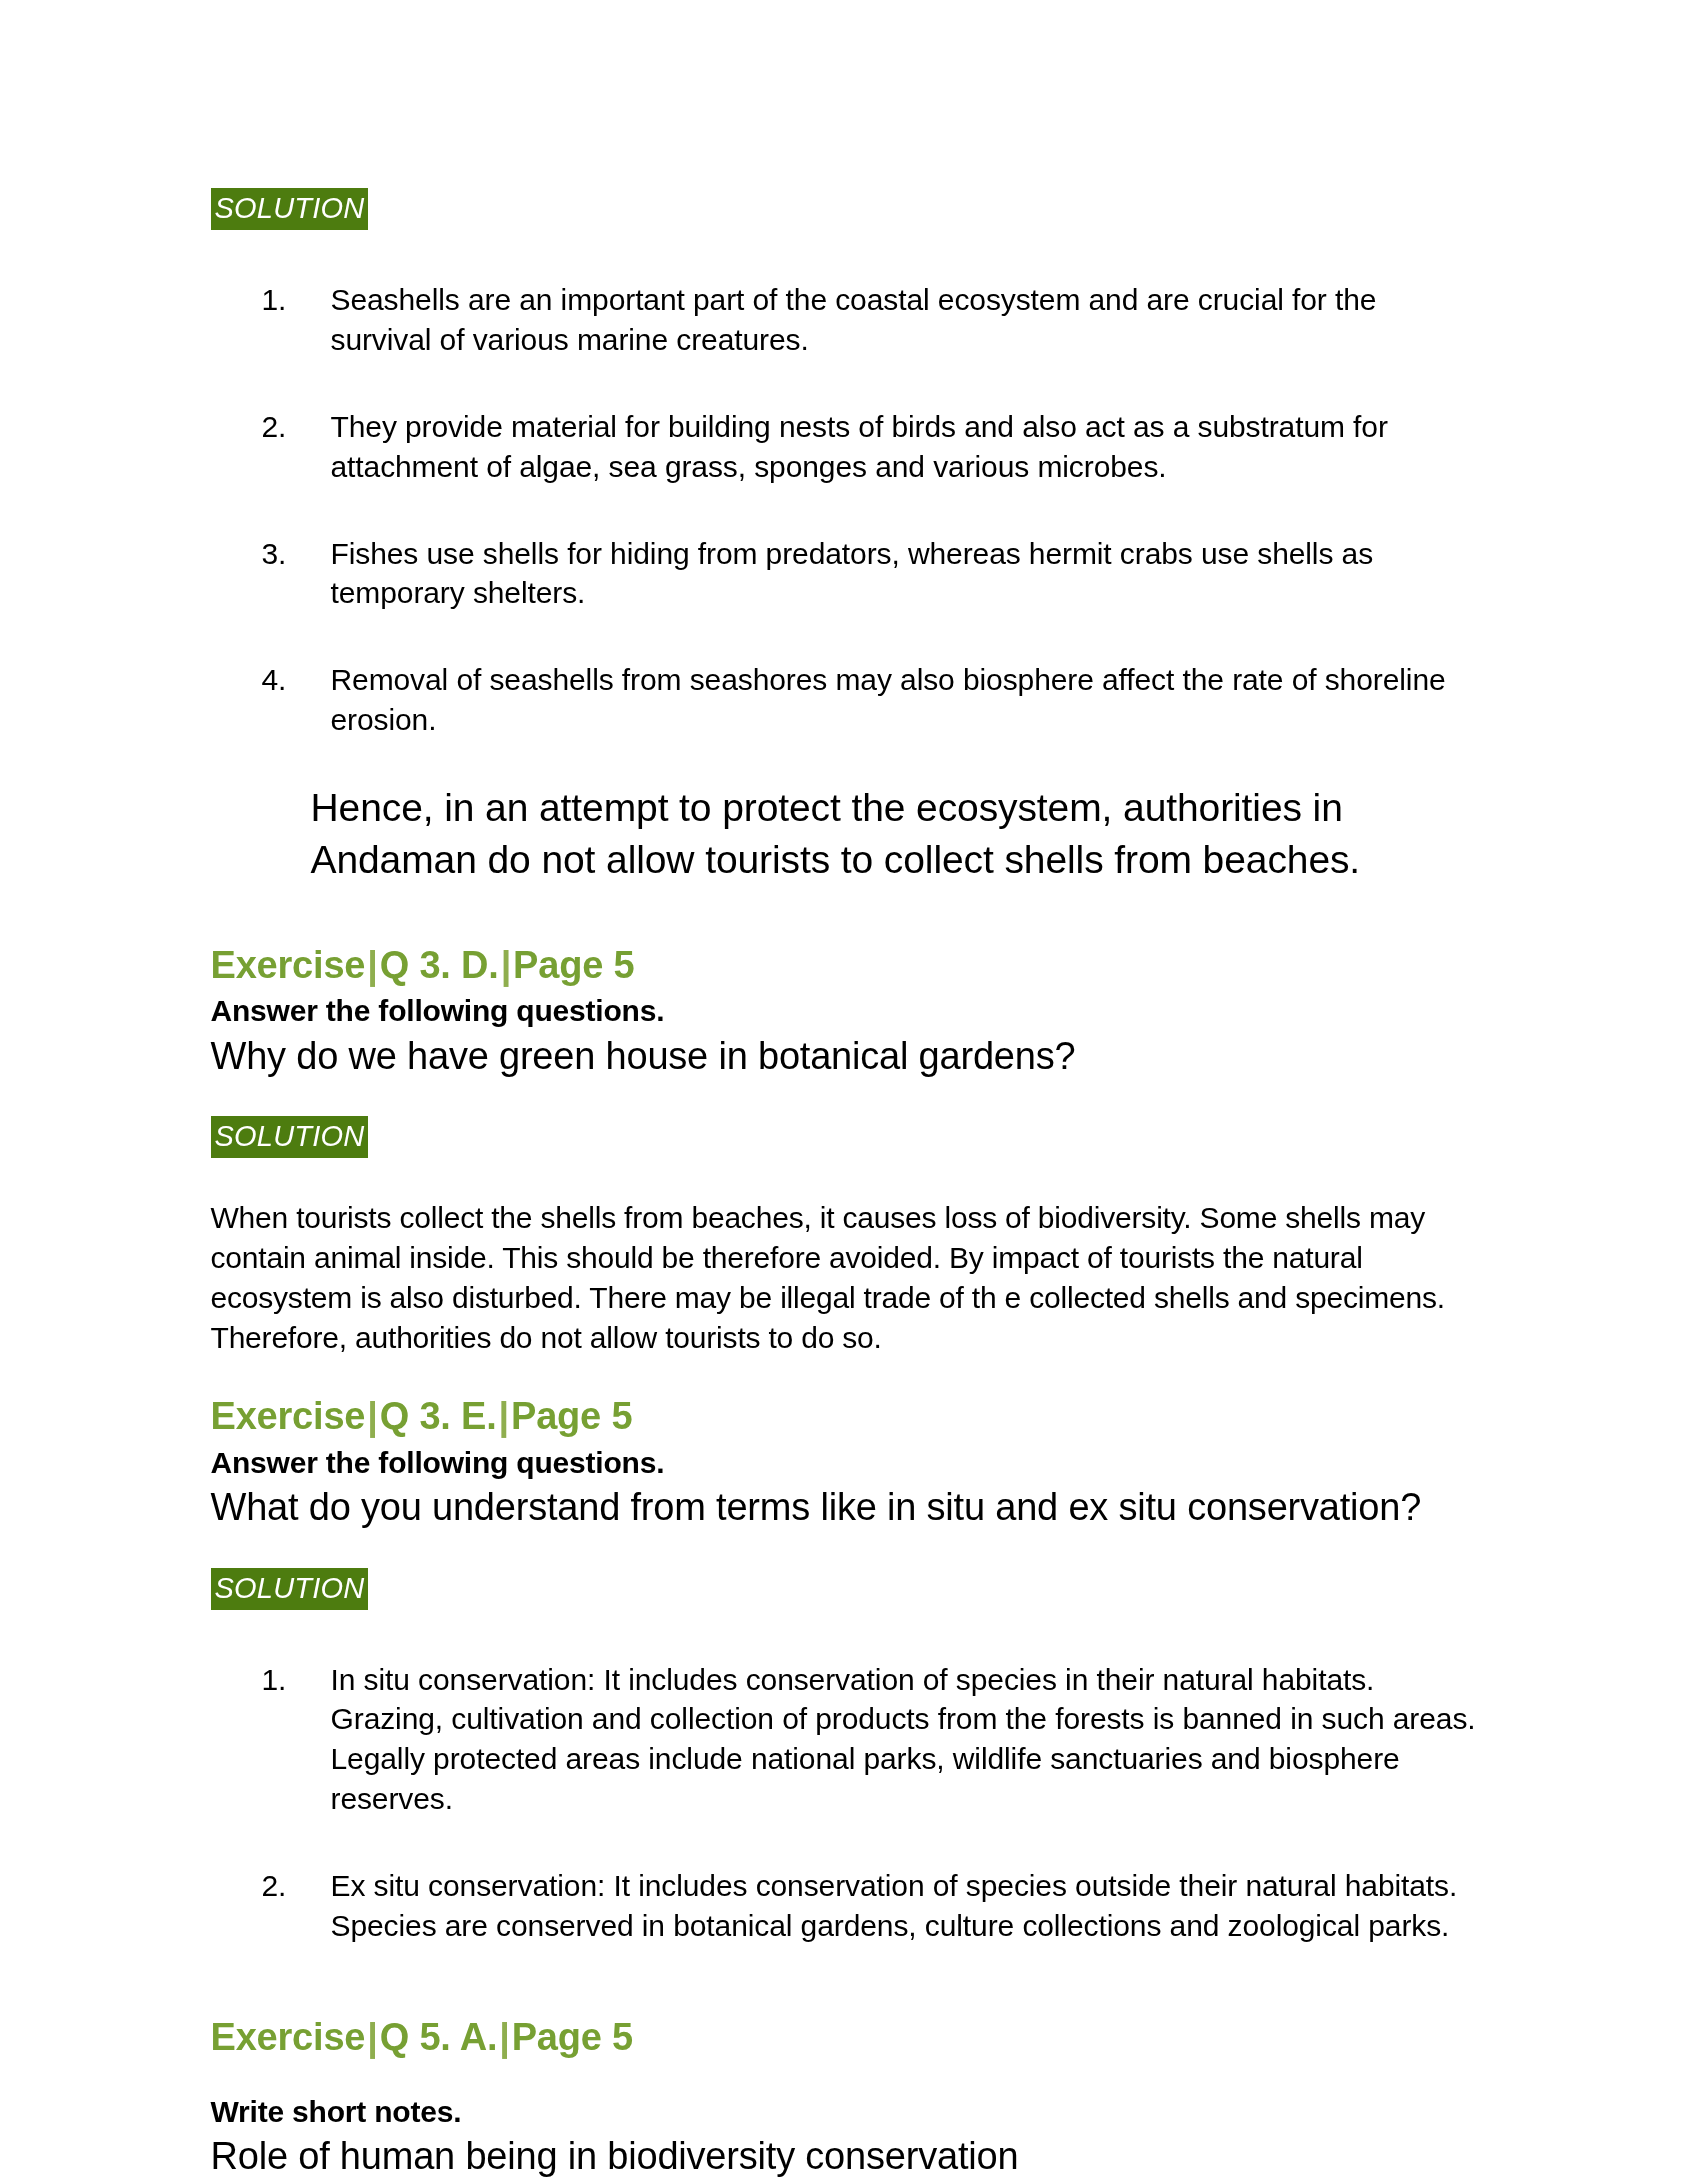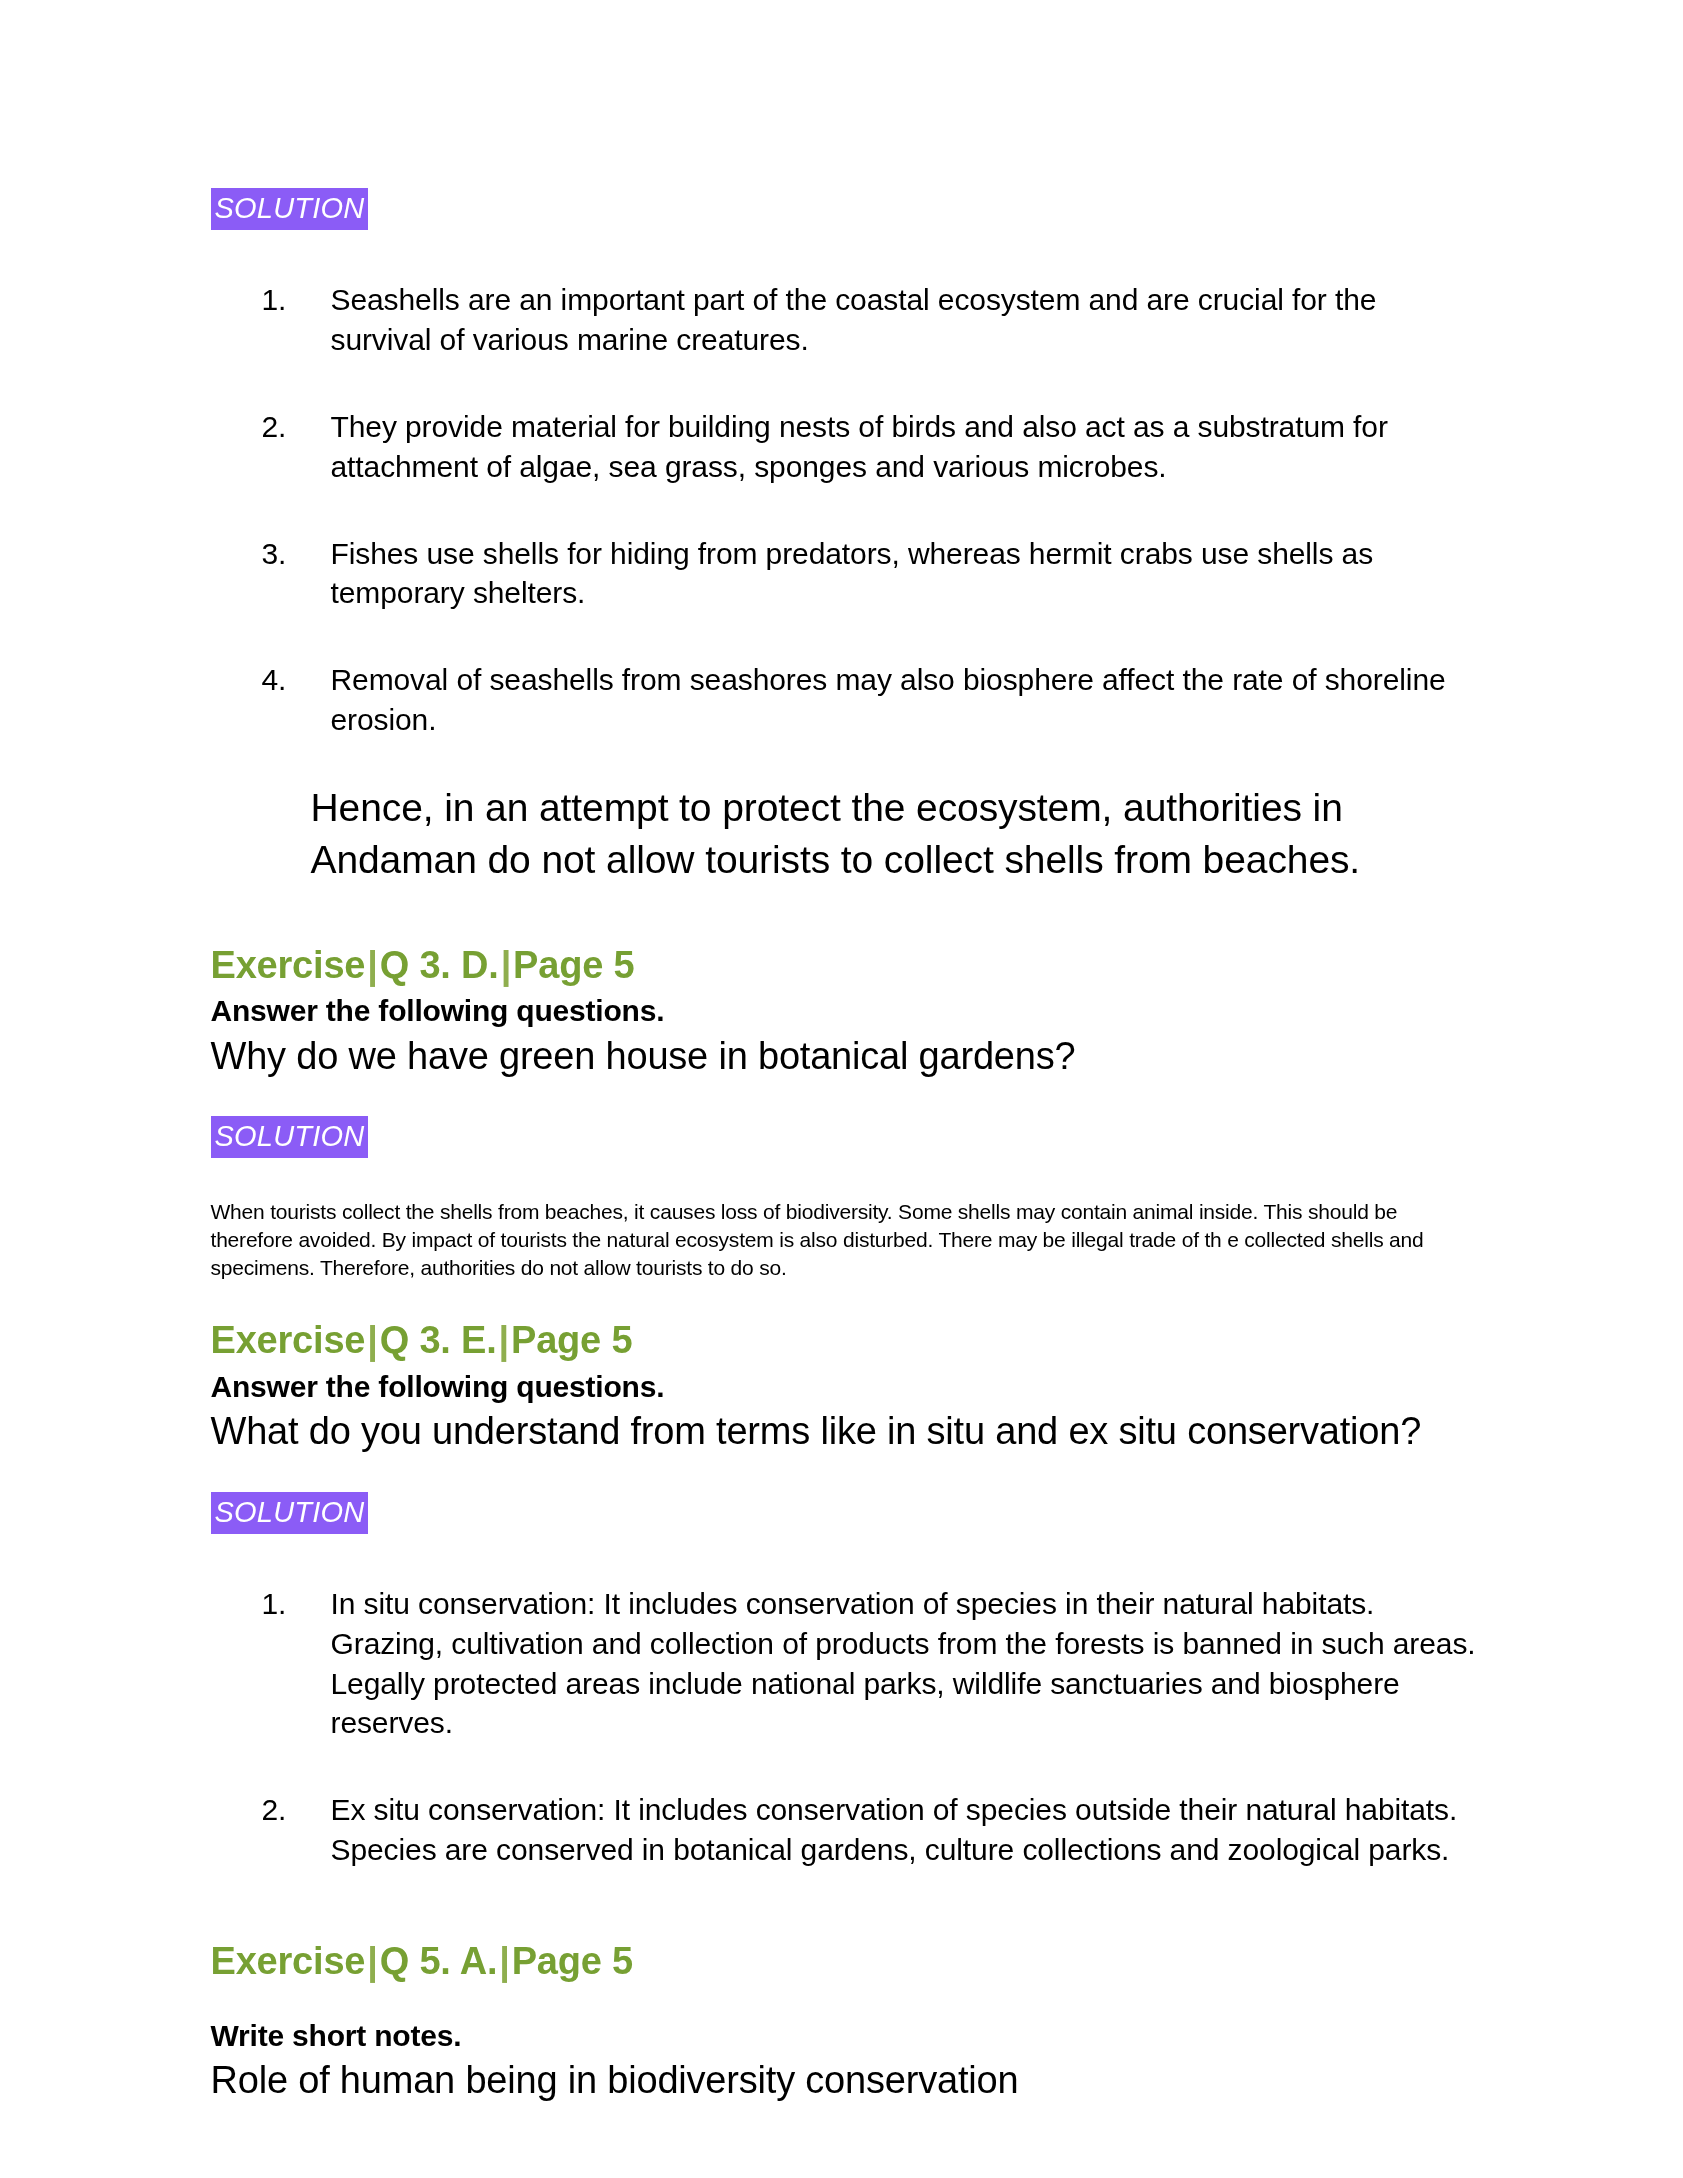--- a/index.html
+++ b/index.html
@@ -27,21 +27,21 @@
   .content {
     width: 1272px;
     margin: 0 auto;
     padding: 0 0 0 5px;
     box-sizing: border-box;
   }
 
   
   .solution-badge {
     display: inline-block;
-    background: #8b5cf6;
+    background: #4d7c0f;
     color: #ffffff;
     font-style: italic;
     font-weight: 400;
     font-size: 29px;
     line-height: 1.0;
     letter-spacing: 0.2px;
     padding: 6px 4px 7px 4px;
     white-space: nowrap;
   }
   .sol-wrap { margin: 0 0 0 0; }
@@ -100,21 +100,21 @@
   }
   .question {
     font-size: 38px;
     line-height: 1.25;
     margin: 3px 0 0 0;
     letter-spacing: -0.2px;
   }
 
   
   .body-para {
-    font-size: 21px;
+    font-size: 30px;
     line-height: 1.33;
     margin: 0;
     letter-spacing: -0.2px;
   }
 
   
   .sp-a { height: 42px; }
   .sp-b { height: 50px; }
   .sp-c { height: 36px; }
   .sp-e { height: 57px; }

